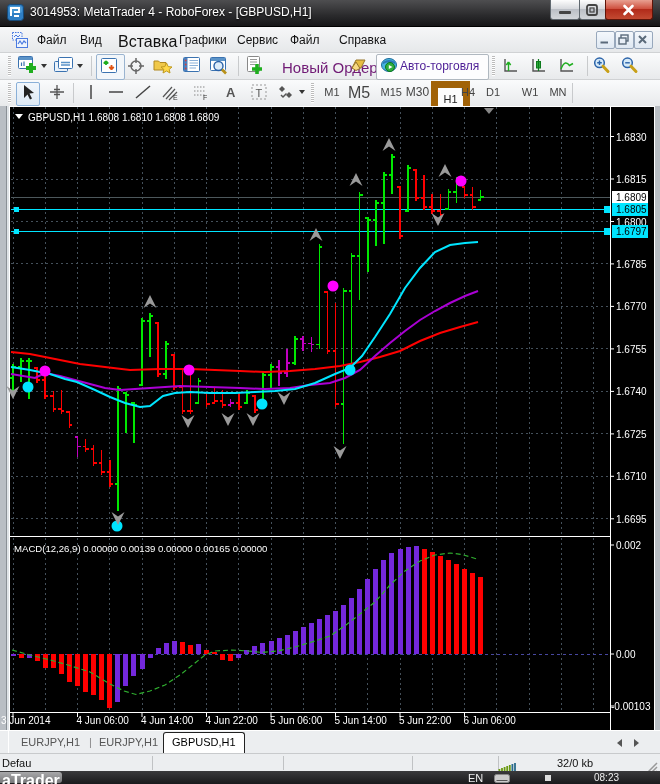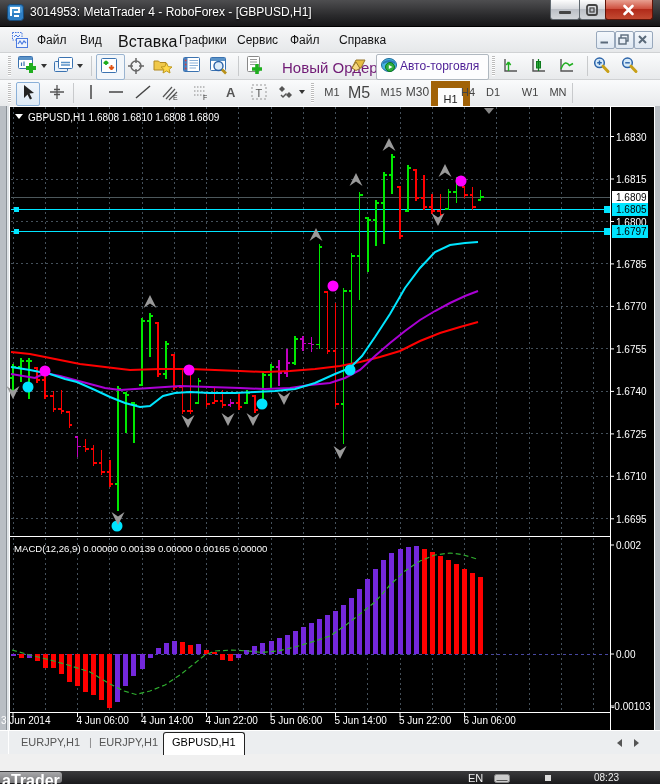--- a/index.html
+++ b/index.html
@@ -701,20 +701,40 @@
 <div class="abs" style="left:0;top:730px;width:660px;height:23px;background:#eceef0;border-top:1px solid #fff">
 <div class="abs" style="left:8px;top:0;width:1px;height:23px;background:#fff"></div>
 <div class="abs" style="left:21px;top:5px;font-size:11px;color:#555">EURJPY,H1</div>
 <div class="abs" style="left:89px;top:5px;font-size:11px;color:#888">|</div>
 <div class="abs" style="left:99px;top:5px;font-size:11px;color:#555">EURJPY,H1</div>
 <div class="abs" style="left:163px;top:1px;width:80px;height:22px;background:#fff;border:1px solid #222;border-bottom:none;border-radius:3px 3px 0 0"></div>
 <div class="abs" style="left:172px;top:5px;font-size:11px;color:#000">GBPUSD,H1</div>
 <div class="abs" style="left:617px;top:8px;width:0;height:0;border-top:4px solid transparent;border-bottom:4px solid transparent;border-right:5px solid #555"></div>
 <div class="abs" style="left:634px;top:8px;width:0;height:0;border-top:4px solid transparent;border-bottom:4px solid transparent;border-left:5px solid #555"></div>
 </div>
+<div class="abs" style="left:0;top:753px;width:660px;height:18px;background:#eceef0;border-top:1px solid #c8cacc">
+<div class="abs" style="left:2px;top:3px;font-size:11px;color:#111">Defau</div>
+<div class="abs" style="left:152px;top:2px;width:1px;height:14px;background:#c0c2c4"></div>
+<div class="abs" style="left:283px;top:2px;width:1px;height:14px;background:#c0c2c4"></div>
+<div class="abs" style="left:412px;top:2px;width:1px;height:14px;background:#c0c2c4"></div>
+<div class="abs" style="left:498px;top:2px;width:1px;height:14px;background:#c0c2c4"></div>
+<svg class="abs" style="left:498px;top:8px" width="21" height="10" viewBox="0 0 20 10">
+        <rect x="0.0" y="7" width="1.8" height="3" fill="#6a9a10"></rect>
+        <rect x="2.6" y="6" width="1.8" height="4" fill="#6a9a10"></rect>
+        <rect x="5.2" y="5" width="1.8" height="5" fill="#6a9a10"></rect>
+        <rect x="7.800000000000001" y="4" width="1.8" height="6" fill="#6a9a10"></rect>
+        <rect x="10.4" y="3" width="1.8" height="7" fill="#6a9a10"></rect>
+        <rect x="13.0" y="2" width="1.8" height="8" fill="#2a6a8a"></rect>
+        <rect x="15.600000000000001" y="1" width="1.8" height="9" fill="#2a6a8a"></rect>
+      </svg>
+<div class="abs" style="left:557px;top:3px;font-size:11px;color:#111">32/0 kb</div>
+<svg class="abs" style="left:645px;top:8px" width="13" height="13" viewBox="0 0 13 13">
+        <path d="M12 1 L1 12 M12 5 L5 12 M12 9 L9 12" stroke="#999" stroke-width="1.5"></path>
+      </svg>
+</div>
 <div class="abs" style="left:0;top:771px;width:660px;height:13px;background:linear-gradient(#3a3a3c,#1a1a1c)">
 <div class="abs" style="left:-8px;top:1px;width:70px;height:11px;background:linear-gradient(#a8a8aa,#78787a);border-radius:3px"></div>
 <div class="abs" style="left:2px;top:1px;font-size:16px;color:#fff;font-weight:bold">aTrader</div>
 <div class="abs" style="left:468px;top:1px;font-size:11px;color:#eee">EN</div>
 <svg class="abs" style="left:494px;top:3px" width="16" height="9" viewBox="0 0 16 9">
         <rect x="0.5" y="0.5" width="15" height="8" rx="2" fill="#ccc" stroke="#888"></rect>
         <path d="M2.5 6.5 H13.5" stroke="#555" stroke-width="1"></path>
       </svg>
 <div class="abs" style="left:545px;top:4px;width:6px;height:6px;background:#ddd"></div>
 <div class="abs" style="left:594px;top:1px;font-size:10px;color:#eee">08:23</div>

